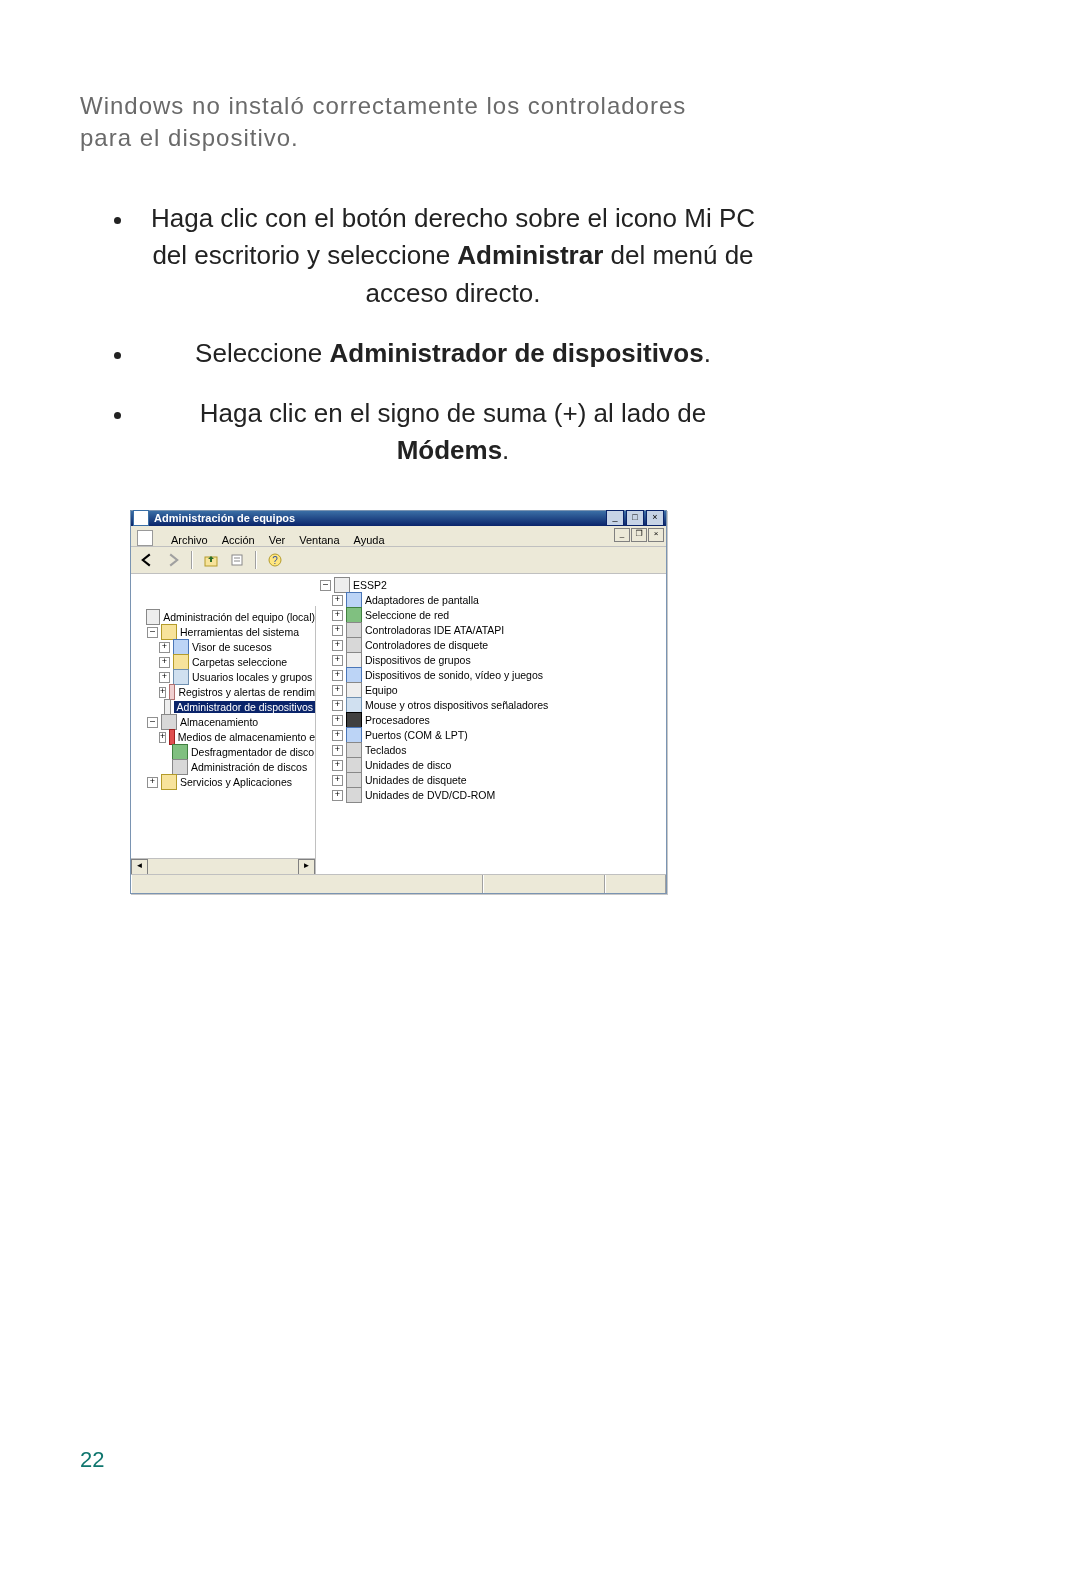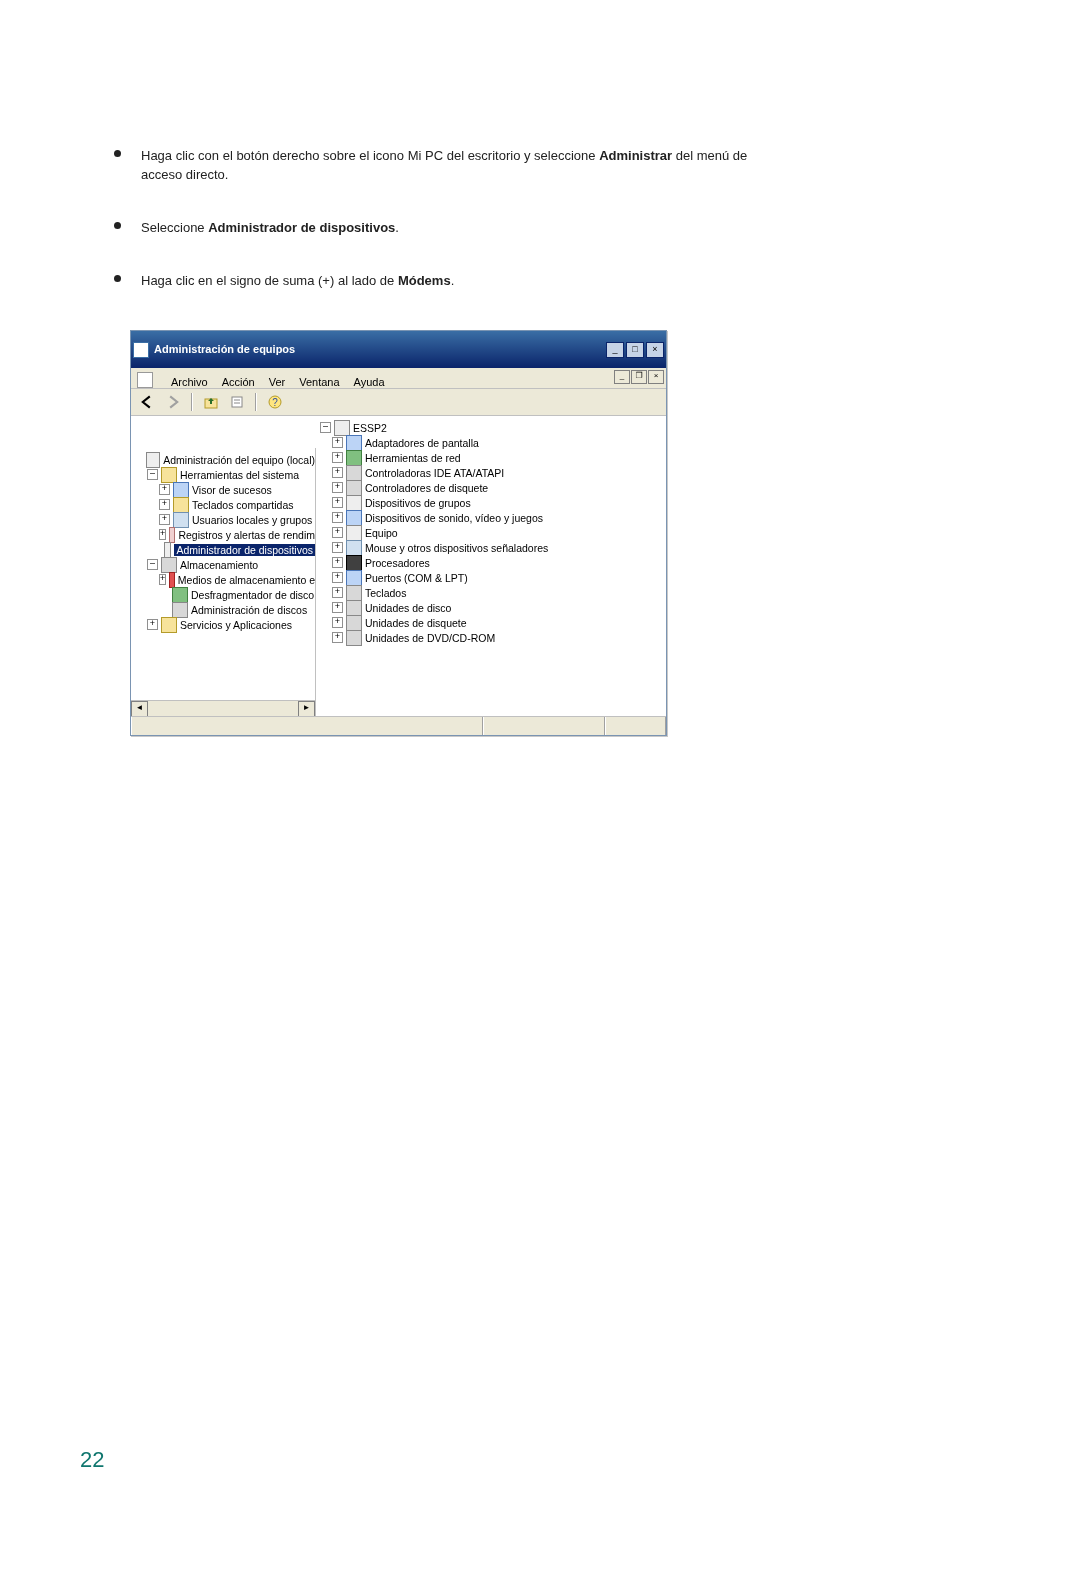--- a/index.html
+++ b/index.html
@@ -1,25 +1,25 @@
 <!DOCTYPE html>
 <html><head>
 <meta charset="utf-8">
 <style>
   html,body{margin:0;padding:0;background:#fff;font-family:"Segoe UI",Tahoma,Verdana,sans-serif;color:#222;}
   .page{width:1080px;height:1580px;position:relative;box-sizing:border-box;padding:90px 80px 40px 80px;}
   .heading{font-size:24px;color:#6a6a6a;letter-spacing:1px;font-weight:400;max-width:640px;line-height:1.35;}
   ul.bullets{margin:45px 0 0 55px;padding:0;max-width:630px;}
-  ul.bullets>li{list-style:disc;font-size:13px;line-height:1.45;color:#222;margin-bottom:22px;padding-left:6px;}
+  ul.bullets>li{list-style:disc;font-size:26px;line-height:1.45;color:#222;margin-bottom:22px;padding-left:6px;text-align:center;}
   ul.bullets>li::marker{font-size:24px;}
   .b{font-weight:700;}
   .page-num{position:absolute;left:80px;bottom:107px;font-size:22px;color:#0f766e;}
   
   .shot{margin:40px 0 0 50px;width:535px;border:1px solid #7a94b2;box-shadow:1px 1px 0 #c8c8c8;font-family:Tahoma,Verdana,sans-serif;font-size:11px;color:#000;}
-  .titlebar{background:linear-gradient(#3a6ea5,#0a246a);color:#fff;height:37px;line-height:19px;display:flex;align-items:center;padding:0 2px;}
+  .titlebar{background:linear-gradient(#3a6ea5,#0a246a);color:#fff;height:15px;line-height:19px;display:flex;align-items:center;padding:0 2px;}
   .titlebar .ticon{width:14px;height:14px;background:#fff;border:1px solid #3a6ea5;margin-right:5px;display:inline-block;}
   .titlebar .ttext{font-weight:700;font-size:11px;flex:1;}
   .winbtns{display:flex;gap:2px;}
   .winbtn{width:16px;height:14px;background:#c6d3e6;border:1px solid #0a246a;font-size:9px;line-height:12px;text-align:center;color:#000;}
   .menubar{background:#ece9d8;height:20px;display:flex;align-items:flex-end;gap:14px;padding:0 6px;border-bottom:1px solid #c0c0c0;position:relative;}
   .menubar .micon{width:14px;height:14px;background:#fff;border:1px solid #999;margin-right:4px;}
   .menubar span{font-size:11px;}
   .menubar .mdiclose{position:absolute;right:2px;top:2px;display:flex;gap:1px;}
   .menubar .mdibtn{width:14px;height:12px;border:1px solid #808080;background:#ece9d8;font-size:8px;text-align:center;line-height:10px;}
   .toolbar{background:#ece9d8;height:26px;display:flex;align-items:center;gap:6px;padding:0 6px;border-bottom:1px solid #c0c0c0;}
@@ -49,20 +49,21 @@
   .c-log{background:#f0d0d0;border:1px solid #b07070;}
   .c-disk{background:#d8d8d8;border:1px solid #888;}
   .c-red{background:#e05050;border:1px solid #a02020;}
   .c-grn{background:#80c080;border:1px solid #408040;}
   .c-cpu{background:#404040;border:1px solid #000;}
 </style>
 </head>
 <body>
 
 <div class="page">
+  <div class="heading">Windows no instaló correctamente los controladores para el dispositivo.</div>
 
   <ul class="bullets">
     <li>
       <span>Haga clic con el botón derecho sobre el icono Mi PC del escritorio y seleccione </span><span class="b">Administrar</span><span> del menú de acceso directo.</span>
     </li>
     <li>
       <span>Seleccione </span><span class="b">Administrador de dispositivos</span><span>.</span>
     </li>
     <li>
       <span>Haga clic en el signo de suma (+) al lado de </span><span class="b">Módems</span><span>.</span>
@@ -141,21 +142,21 @@
             <span class="lbl">Herramientas del sistema</span>
           </div>
           <div class="node ind2">
             <div class="ex">+</div>
             <span class="ic c-blue"></span>
             <span class="lbl">Visor de sucesos</span>
           </div>
           <div class="node ind2">
             <div class="ex">+</div>
             <span class="ic c-fold"></span>
-            <span class="lbl">Teclados compartidas</span>
+            <span class="lbl">Carpetas seleccione</span>
           </div>
           <div class="node ind2">
             <div class="ex">+</div>
             <span class="ic c-user"></span>
             <span class="lbl">Usuarios locales y grupos</span>
           </div>
           <div class="node ind2">
             <div class="ex">+</div>
             <span class="ic c-log"></span>
             <span class="lbl">Registros y alertas de rendim</span>
@@ -202,21 +203,21 @@
             <span class="lbl">ESSP2</span>
           </div>
           <div class="node ind1">
             <div class="ex">+</div>
             <span class="ic c-blue"></span>
             <span class="lbl">Adaptadores de pantalla</span>
           </div>
           <div class="node ind1">
             <div class="ex">+</div>
             <span class="ic c-grn"></span>
-            <span class="lbl">Herramientas de red</span>
+            <span class="lbl">Seleccione de red</span>
           </div>
           <div class="node ind1">
             <div class="ex">+</div>
             <span class="ic c-disk"></span>
             <span class="lbl">Controladoras IDE ATA/ATAPI</span>
           </div>
           <div class="node ind1">
             <div class="ex">+</div>
             <span class="ic c-disk"></span>
             <span class="lbl">Controladores de disquete</span>

